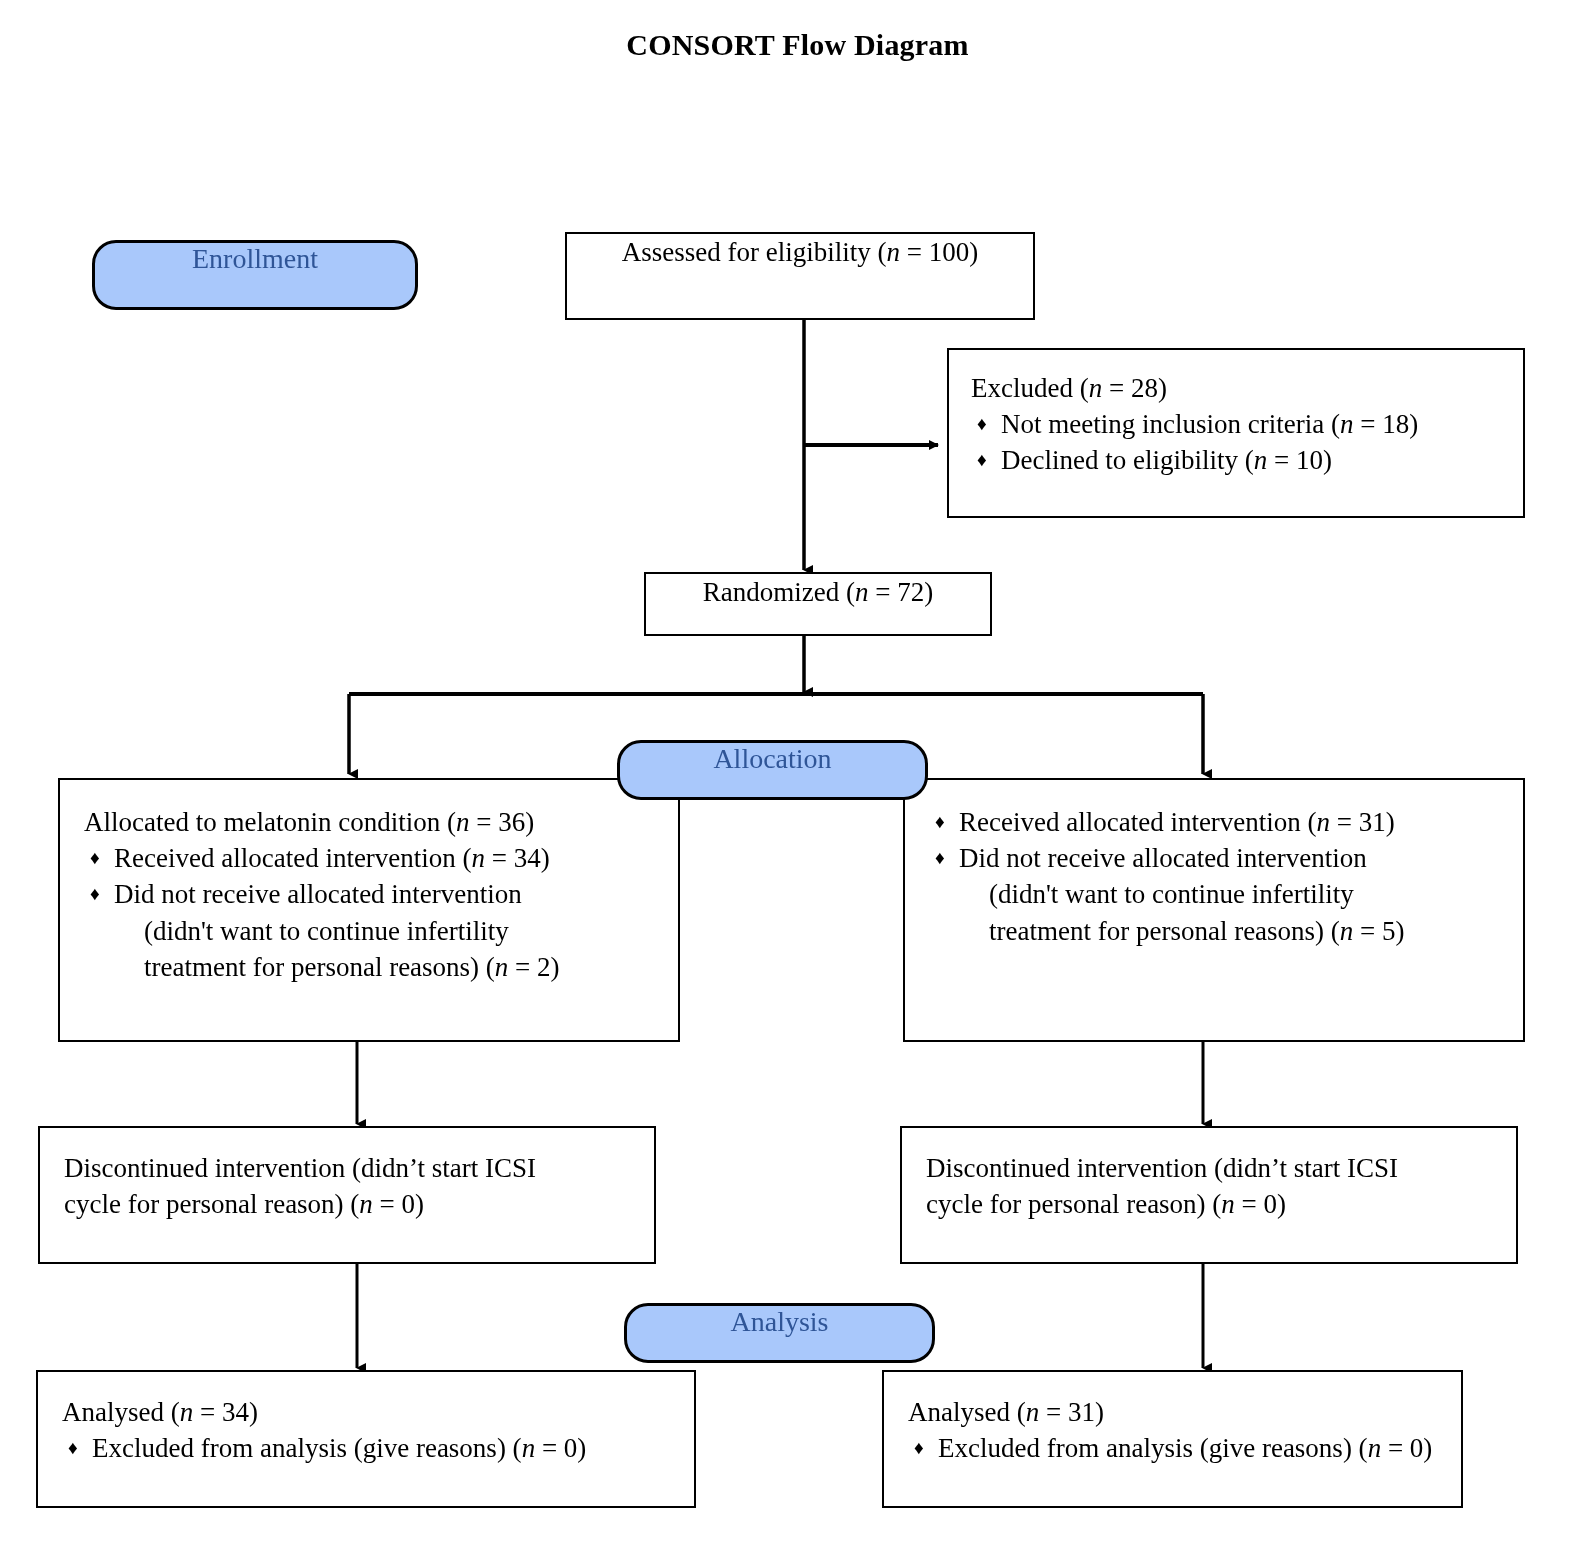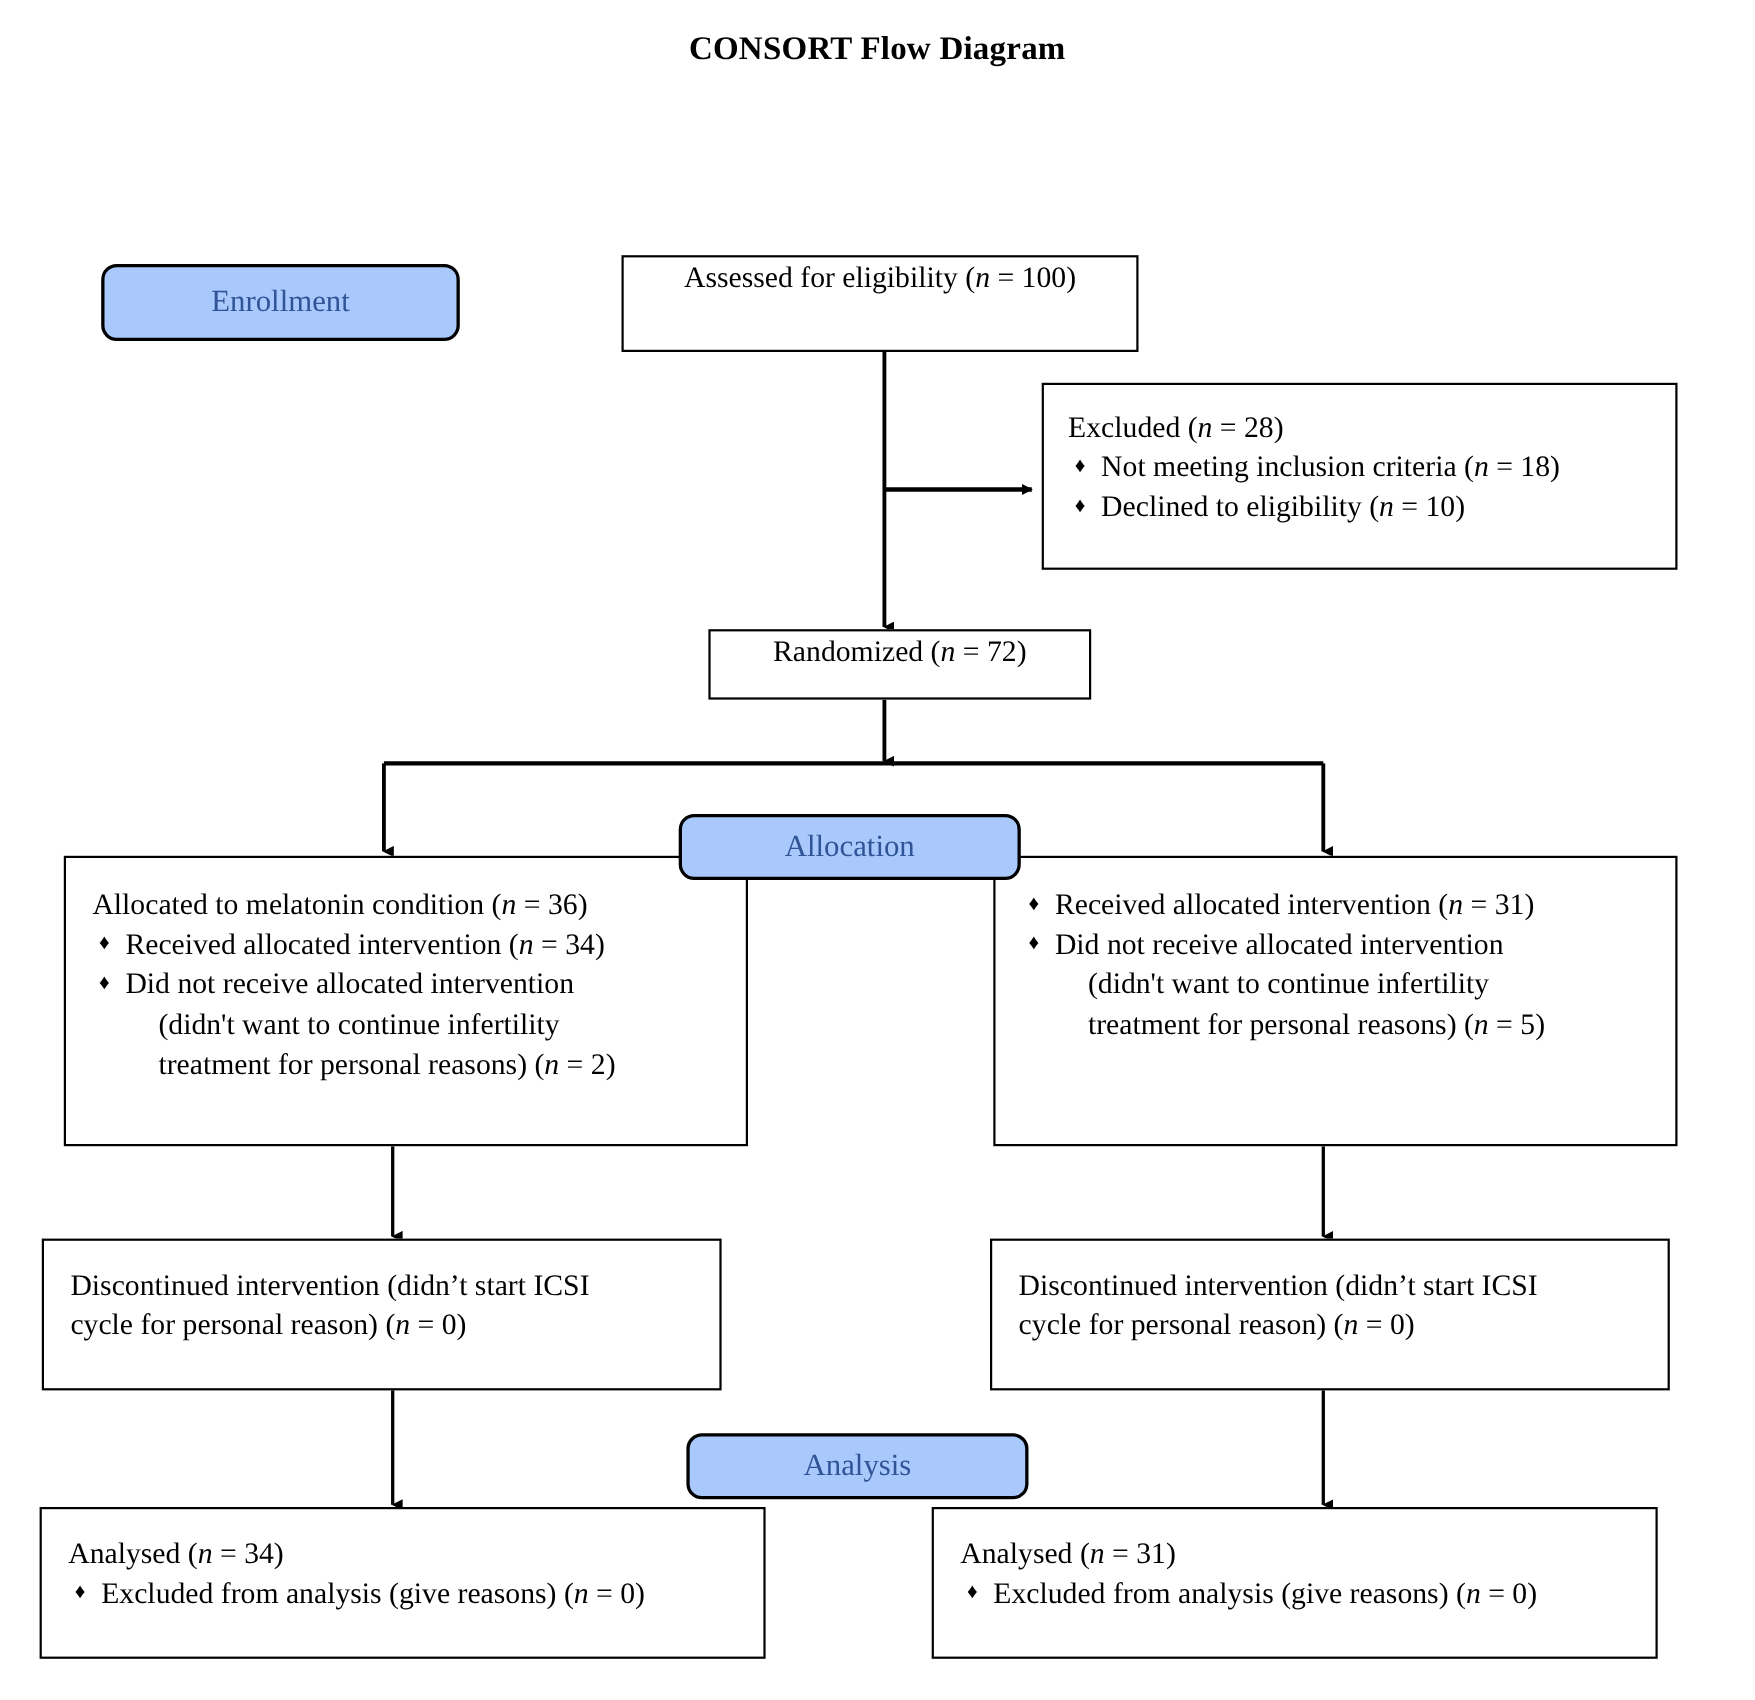--- a/index.html
+++ b/index.html
@@ -62,26 +62,25 @@
     align-items: flex-start;
     justify-content: center;
     text-align: center;
   }
 
   
   .stage {
     position: absolute;
     box-sizing: border-box;
     border: 3px solid #000000;
-    border-radius: 14px;
+    border-radius: 24px;
     background: #a9c8fb;
     color: #2f5597;
     font-size: 28px;
     display: flex;
-    align-items: center;
     justify-content: center;
     text-align: center;
     z-index: 5;
   }
 
   
   .lead {
     margin: 0;
     white-space: nowrap;
   }
@@ -233,21 +232,21 @@
     <div class="inner" style="top:22px; padding:0 24px;">
       <p class="lead"><span>Analysed (</span><i class="n">n</i><span> = 34)</span></p>
       <ul class="diamond">
         <li>
           <span class="bullet">♦</span><span>Excluded from analysis (give reasons) (</span><i class="n">n</i><span> = 0)</span>
         </li>
       </ul>
     </div>
   </div>
 
-  <div class="box" style="left:847px; top:1370px; width:660px; height:138px;">
+  <div class="box" style="left:882px; top:1370px; width:581px; height:138px;">
     <div class="inner" style="top:22px; padding:0 24px;">
       <p class="lead"><span>Analysed (</span><i class="n">n</i><span> = 31)</span></p>
       <ul class="diamond">
         <li>
           <span class="bullet">♦</span><span>Excluded from analysis (give reasons) (</span><i class="n">n</i><span> = 0)</span>
         </li>
       </ul>
     </div>
   </div>
 

